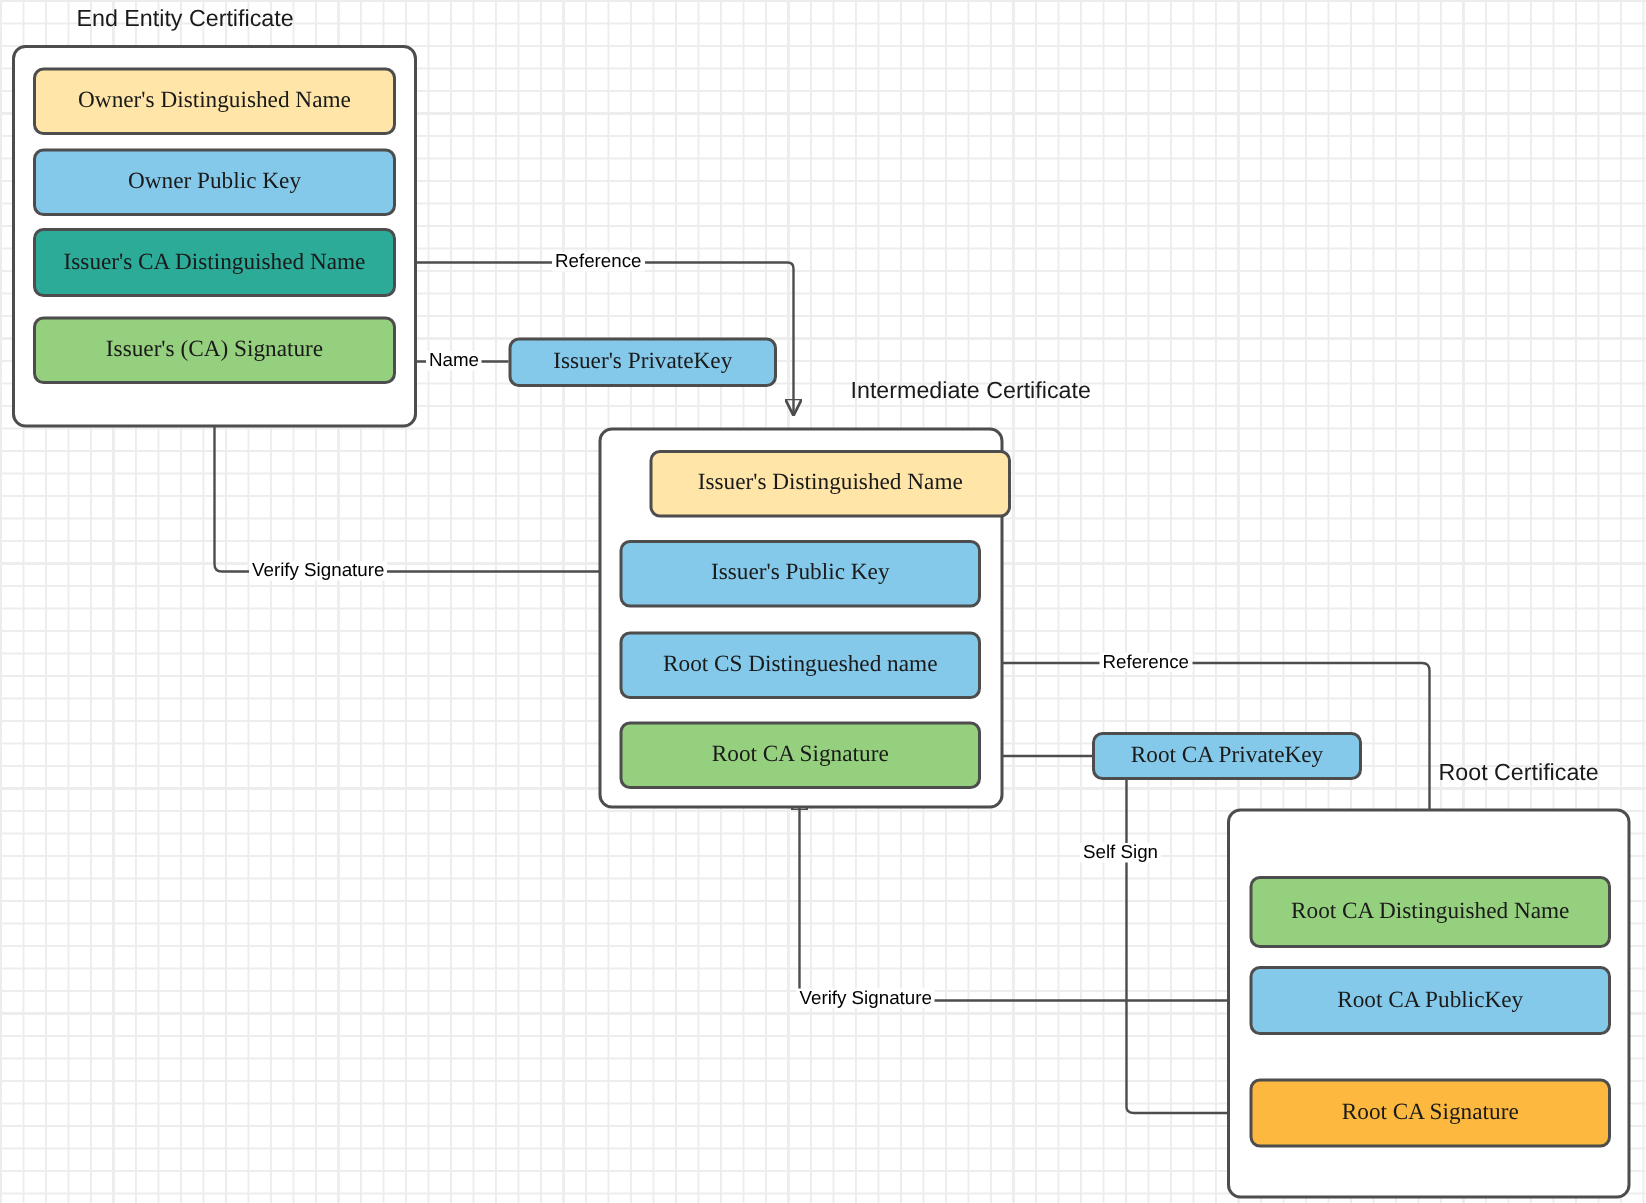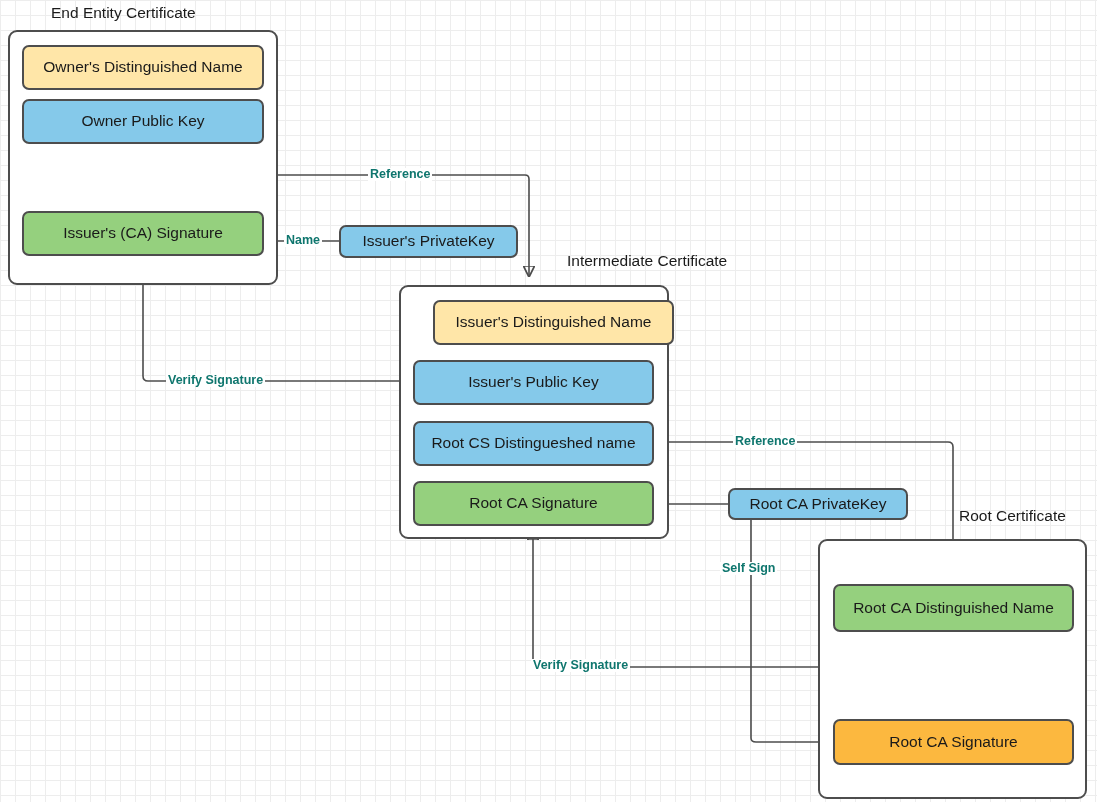--- a/index.html
+++ b/index.html
@@ -41,26 +41,27 @@
     border-radius:7px;
     box-sizing:border-box;
     display:flex;
     align-items:center;
     justify-content:center;
     text-align:center;
     font-size:15.5px;
     color:#1a1a1a;
     line-height:1.18;
     padding:2px 6px;
+    font-family:Liberation Serif, serif;
   }
   .edge-lbl{
     position:absolute;
     font-size:12.5px;
-    font-weight:bold;
-    color:#0f766e;
+    font-weight:normal;
+    color:#000000;
     white-space:nowrap;
     background:#ffffff;
     padding:0 2px;
     line-height:1;
   }
   svg.edges{
     position:absolute;left:0;top:0;
     width:1097px;height:802px;
     overflow:visible;
     pointer-events:none;
@@ -103,20 +104,21 @@
   <div class="title-lbl" style="left:567px;top:253px;">Intermediate Certificate</div>
 
   <div class="title-lbl" style="left:959px;top:508px;">Root Certificate</div>
 
   <div class="container-box" style="left:8px;top:30px;width:270px;height:255px;"></div>
 
   <div class="node" style="left:22px;top:45px;width:242px;height:45px;background:#ffe6a8;">Owner's Distinguished Name</div>
 
   <div class="node" style="left:22px;top:99px;width:242px;height:45px;background:#85c9ea;">Owner Public  Key</div>
 
+  <div class="node" style="left:22px;top:152px;width:242px;height:46px;background:#2cab98;">Issuer's CA Distinguished Name</div>
 
   <div class="node" style="left:22px;top:211px;width:242px;height:45px;background:#95d07e;">Issuer's (CA) Signature</div>
 
   <div class="node" style="left:339px;top:225px;width:179px;height:33px;background:#85c9ea;">Issuer's PrivateKey</div>
 
   <div class="container-box" style="left:399px;top:285px;width:270px;height:254px;"></div>
 
   <div class="node" style="left:413px;top:300px;width:241px;height:45px;background:#ffe6a8;margin-left:20px;">Issuer's Distinguished Name</div>
 
   <div class="node" style="left:413px;top:360px;width:241px;height:45px;background:#85c9ea;">Issuer's Public  Key</div>
@@ -124,20 +126,21 @@
   <div class="node" style="left:413px;top:421px;width:241px;height:45px;background:#85c9ea;">Root CS Distingueshed name</div>
 
   <div class="node" style="left:413px;top:481px;width:241px;height:45px;background:#95d07e;">Root CA Signature</div>
 
   <div class="node" style="left:728px;top:488px;width:180px;height:32px;background:#85c9ea;">Root CA PrivateKey</div>
 
   <div class="container-box" style="left:818px;top:539px;width:269px;height:260px;"></div>
 
   <div class="node" style="left:833px;top:584px;width:241px;height:48px;background:#95d07e;">Root CA Distinguished Name</div>
 
+  <div class="node" style="left:833px;top:644px;width:241px;height:46px;background:#85c9ea;">Root CA PublicKey</div>
 
   <div class="node" style="left:833px;top:719px;width:241px;height:46px;background:#fcb83f;">Root CA Signature</div>
 
   <div class="edge-lbl" style="left:368px;top:168px;">Reference</div>
 
   <div class="edge-lbl" style="left:284px;top:234px;">Name</div>
 
   <div class="edge-lbl" style="left:166px;top:374px;">Verify Signature</div>
 
   <div class="edge-lbl" style="left:733px;top:435px;">Reference</div>

